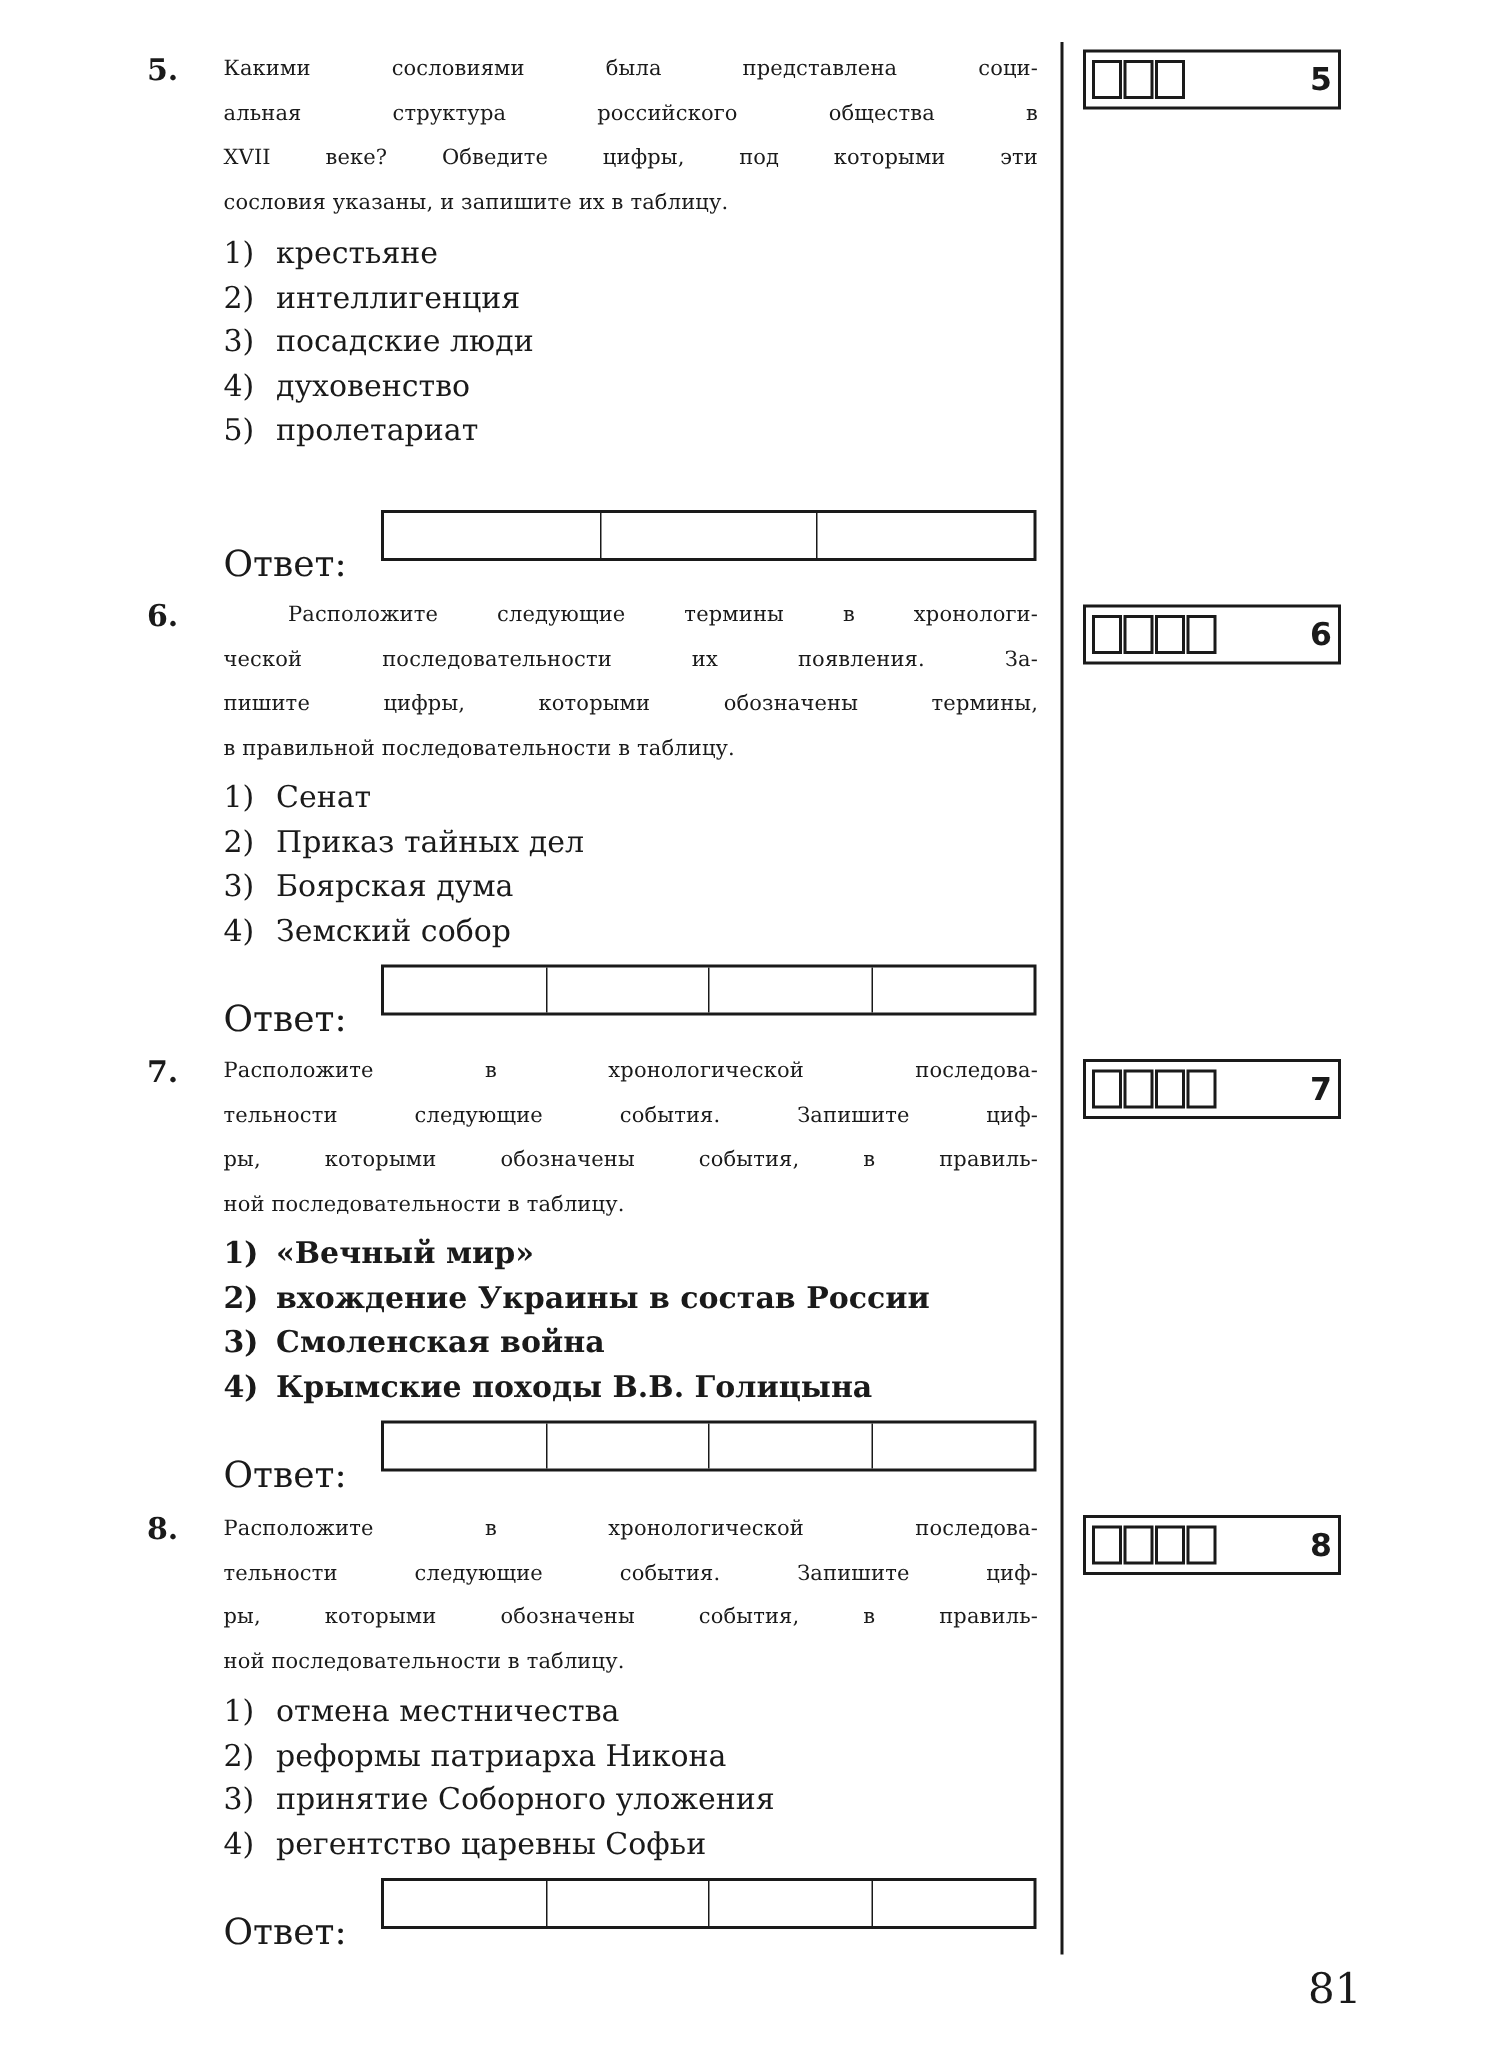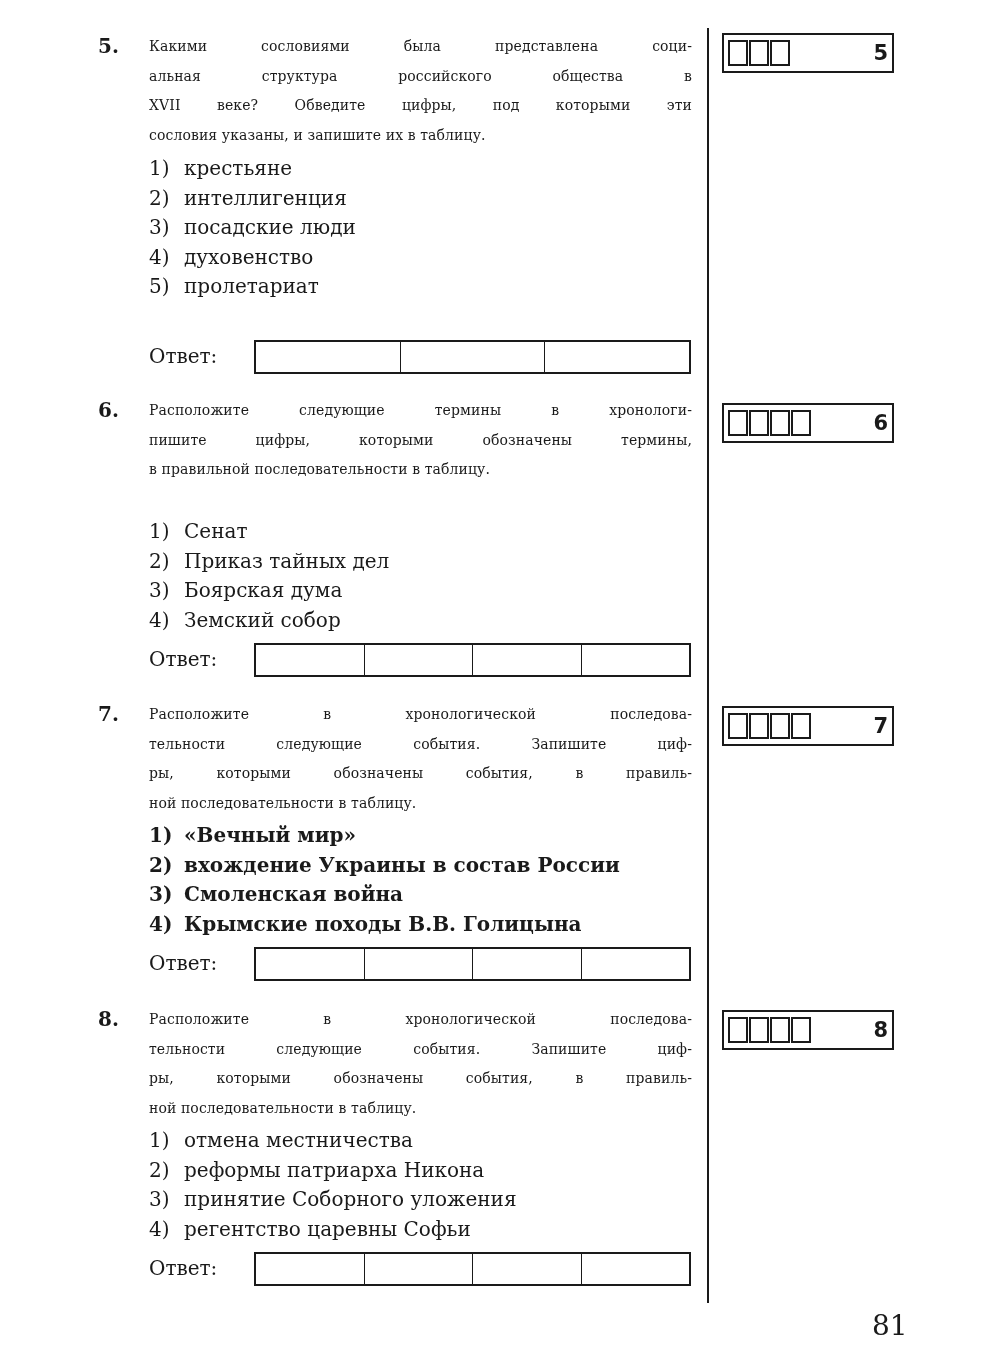--- a/index.html
+++ b/index.html
@@ -19,21 +19,21 @@
     }
     .task-text {
       position: absolute; left: 51px; width: 543px; font-size: 14px; line-height: 29.5px;
       text-align: justify; letter-spacing: 0.1px;
     }
     .task-text p { margin: 0; }
     .options { position: absolute; left: 51px; width: 543px; }
     .option { font-size: 20px; line-height: 29.5px; white-space: nowrap; }
     .option .n { display: inline-block; width: 35px; }
     .answer-row { position: absolute; left: 51px; width: 545px; height: 40px; }
-    .answer-label { position: absolute; left: 0; top: 2px; font-size: 20px; line-height: 28px; }
+    .answer-label { position: absolute; left: 0; top: 22px; font-size: 24px; line-height: 28px; }
     .answer-table {
       position: absolute; left: 105px; top: 0; width: 437px; height: 34px;
       border: 2px solid #1a1a1a; display: flex; box-sizing: border-box;
     }
     .answer-cell { flex: 1; border-right: 1.5px solid #1a1a1a; }
     .answer-cell:last-child { border-right: none; }
     .side-box {
       position: absolute; left: 722px; width: 172px; height: 40px;
       border: 2px solid #1a1a1a; box-sizing: border-box;
     }
@@ -81,21 +81,22 @@
     <div class="side-cell"></div>
     <div class="side-cell"></div>
     <div class="side-cell"></div>
   </div>
   <span class="side-num">5</span>
 </div>
 
 <div class="task" style="top:396px; height:290px;">
   <div class="task-num">6.</div>
   <div class="task-text" style="top:0;">
-    <p style="text-align-last:justify;">Расположите следующие термины в хронологи-</p>
+    <p style="text-align-last:justify;margin-left:43px;">Расположите следующие термины в хронологи-</p>
+    <p style="text-align-last:justify;">ческой последовательности их появления. За-</p>
     <p style="text-align-last:justify;">пишите цифры, которыми обозначены термины,</p>
     <p>в правильной последовательности в таблицу.</p>
   </div>
   <div class="options" style="top:121px;">
     <div class="option"><span class="n">1)</span><span>Сенат</span></div>
     <div class="option"><span class="n">2)</span><span>Приказ тайных дел</span></div>
     <div class="option"><span class="n">3)</span><span>Боярская дума</span></div>
     <div class="option"><span class="n">4)</span><span>Земский собор</span></div>
   </div>
   <div class="answer-row" style="top:247px;">

